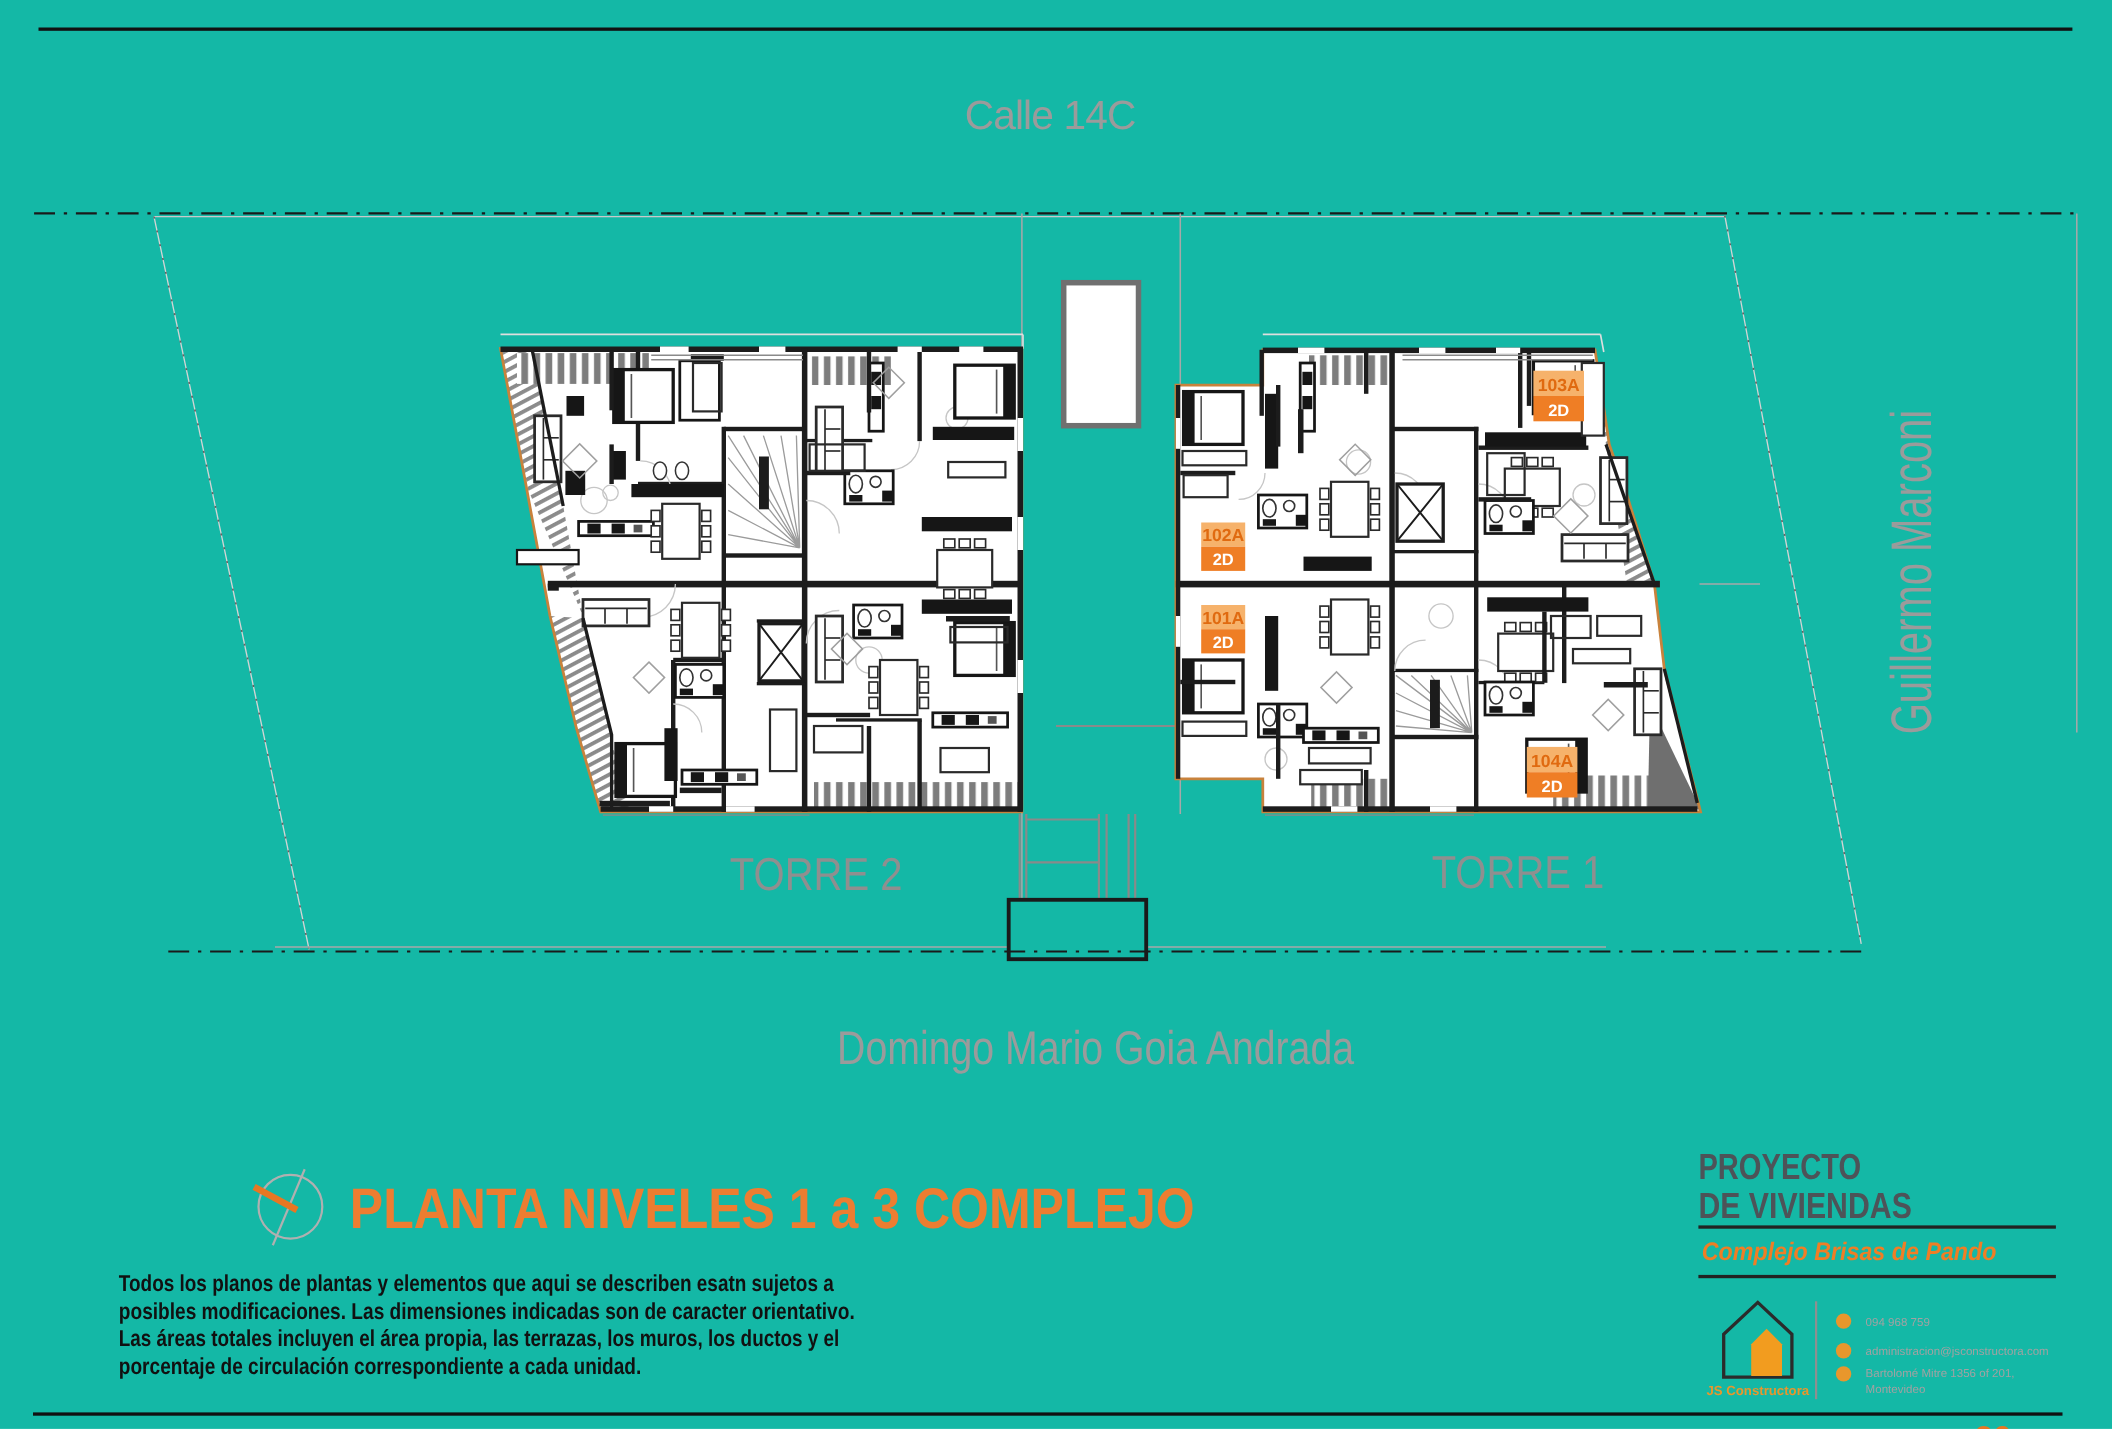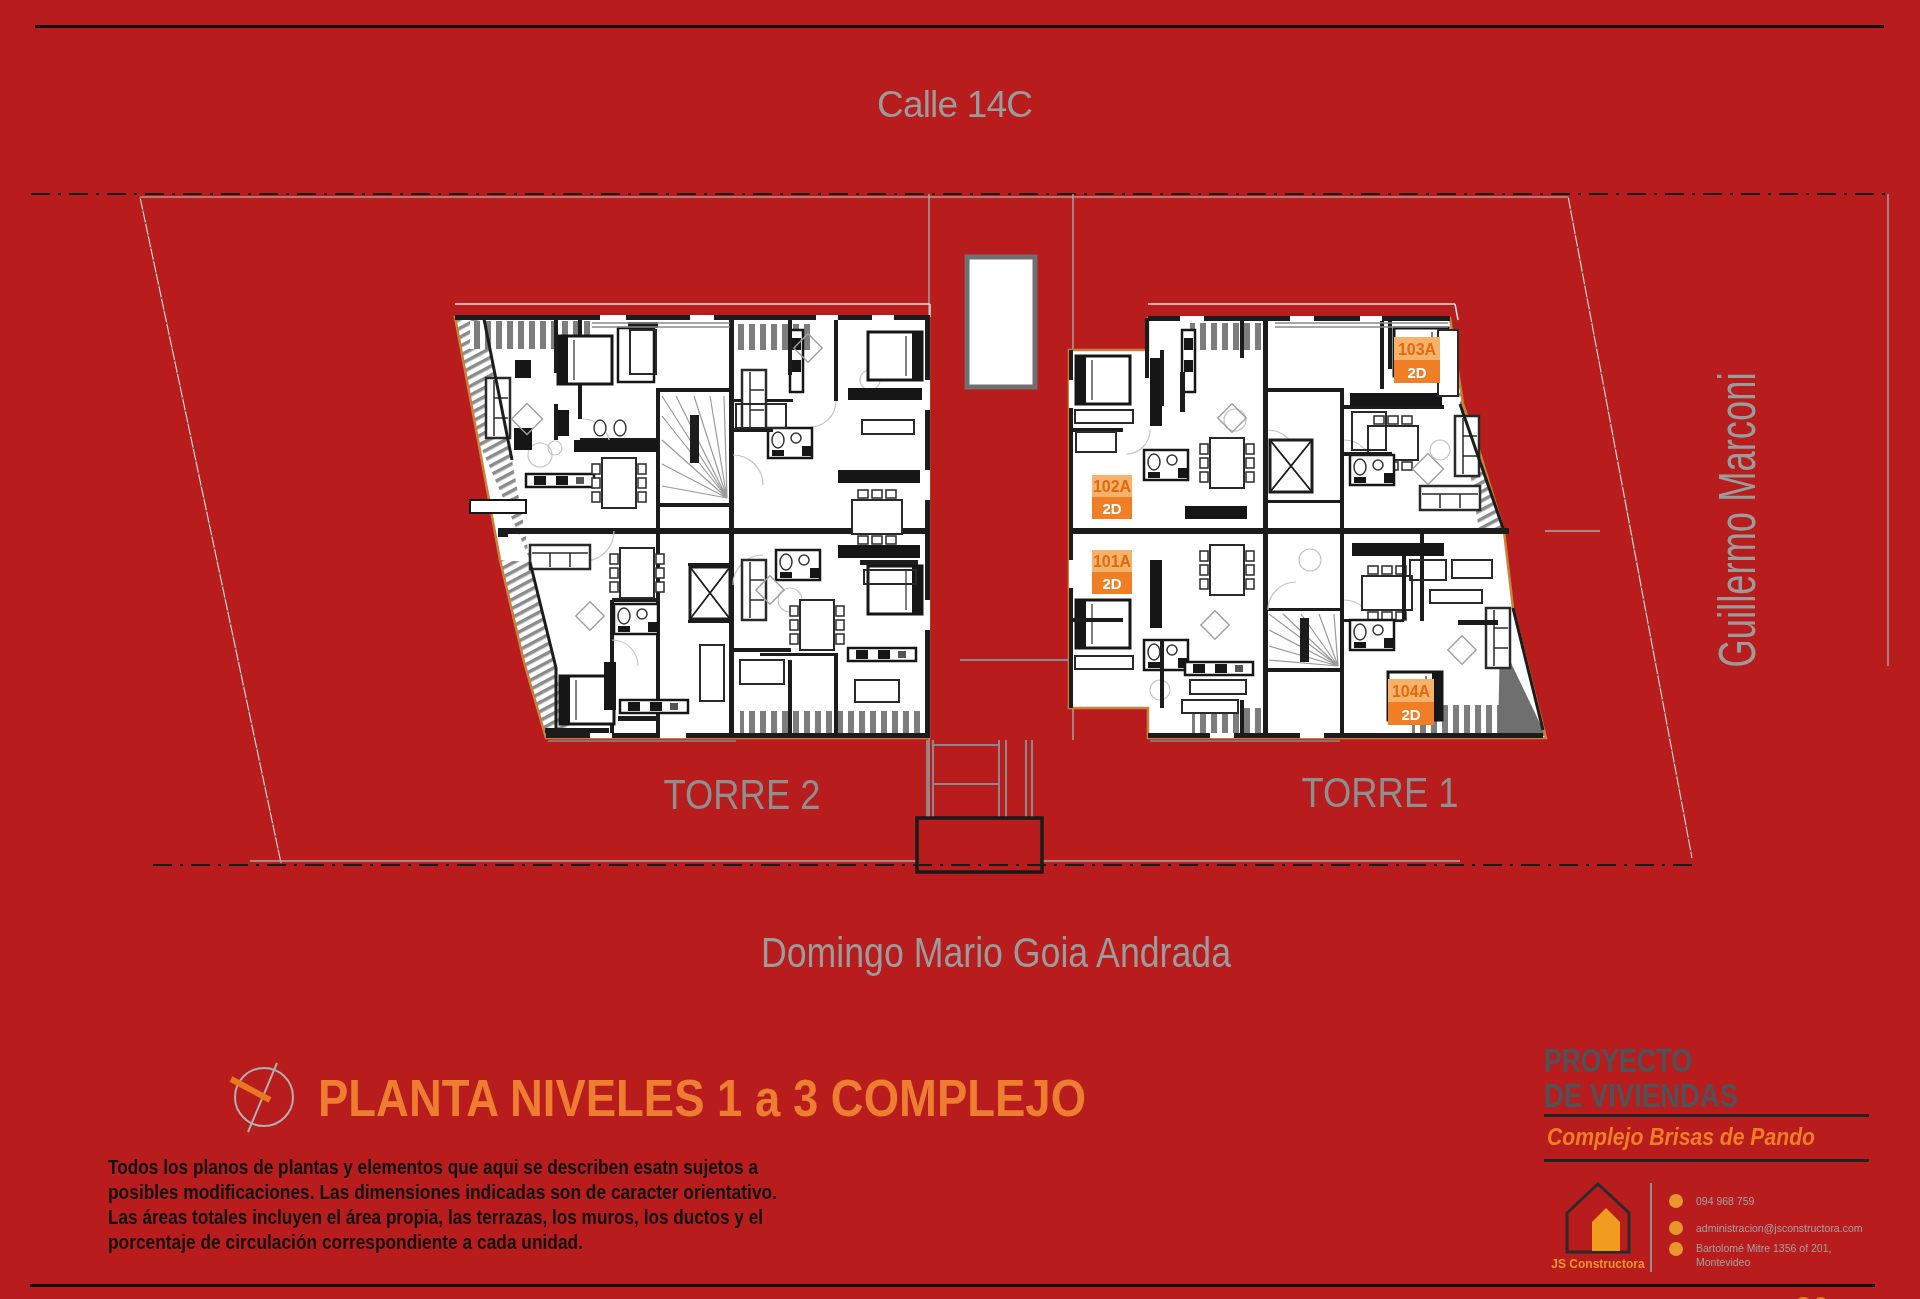--- a/index.html
+++ b/index.html
@@ -1,16 +1,16 @@
 <!DOCTYPE html>
 <html><head>
 <meta charset="utf-8">
 <style>
 html,body{margin:0;padding:0;background:#ffffff;}
-#page{position:relative;width:1920px;height:1299px;background:#b91c1c;overflow:hidden;font-family:"Liberation Sans", sans-serif;}
+#page{position:relative;width:1920px;height:1299px;background:#14b8a6;overflow:hidden;font-family:"Liberation Sans", sans-serif;}
 svg{display:block;}
 </style>
 </head>
 <body>
 <div id="page">
 <svg width="1920" height="1299" viewBox="0 0 1920 1299">
 <defs>
 <pattern id="vbars" width="11" height="10" patternUnits="userSpaceOnUse">
   <rect x="0" y="0" width="11" height="10" fill="#ffffff"></rect>
   <rect x="1" y="0" width="6" height="10" fill="#7d7d7d"></rect>

